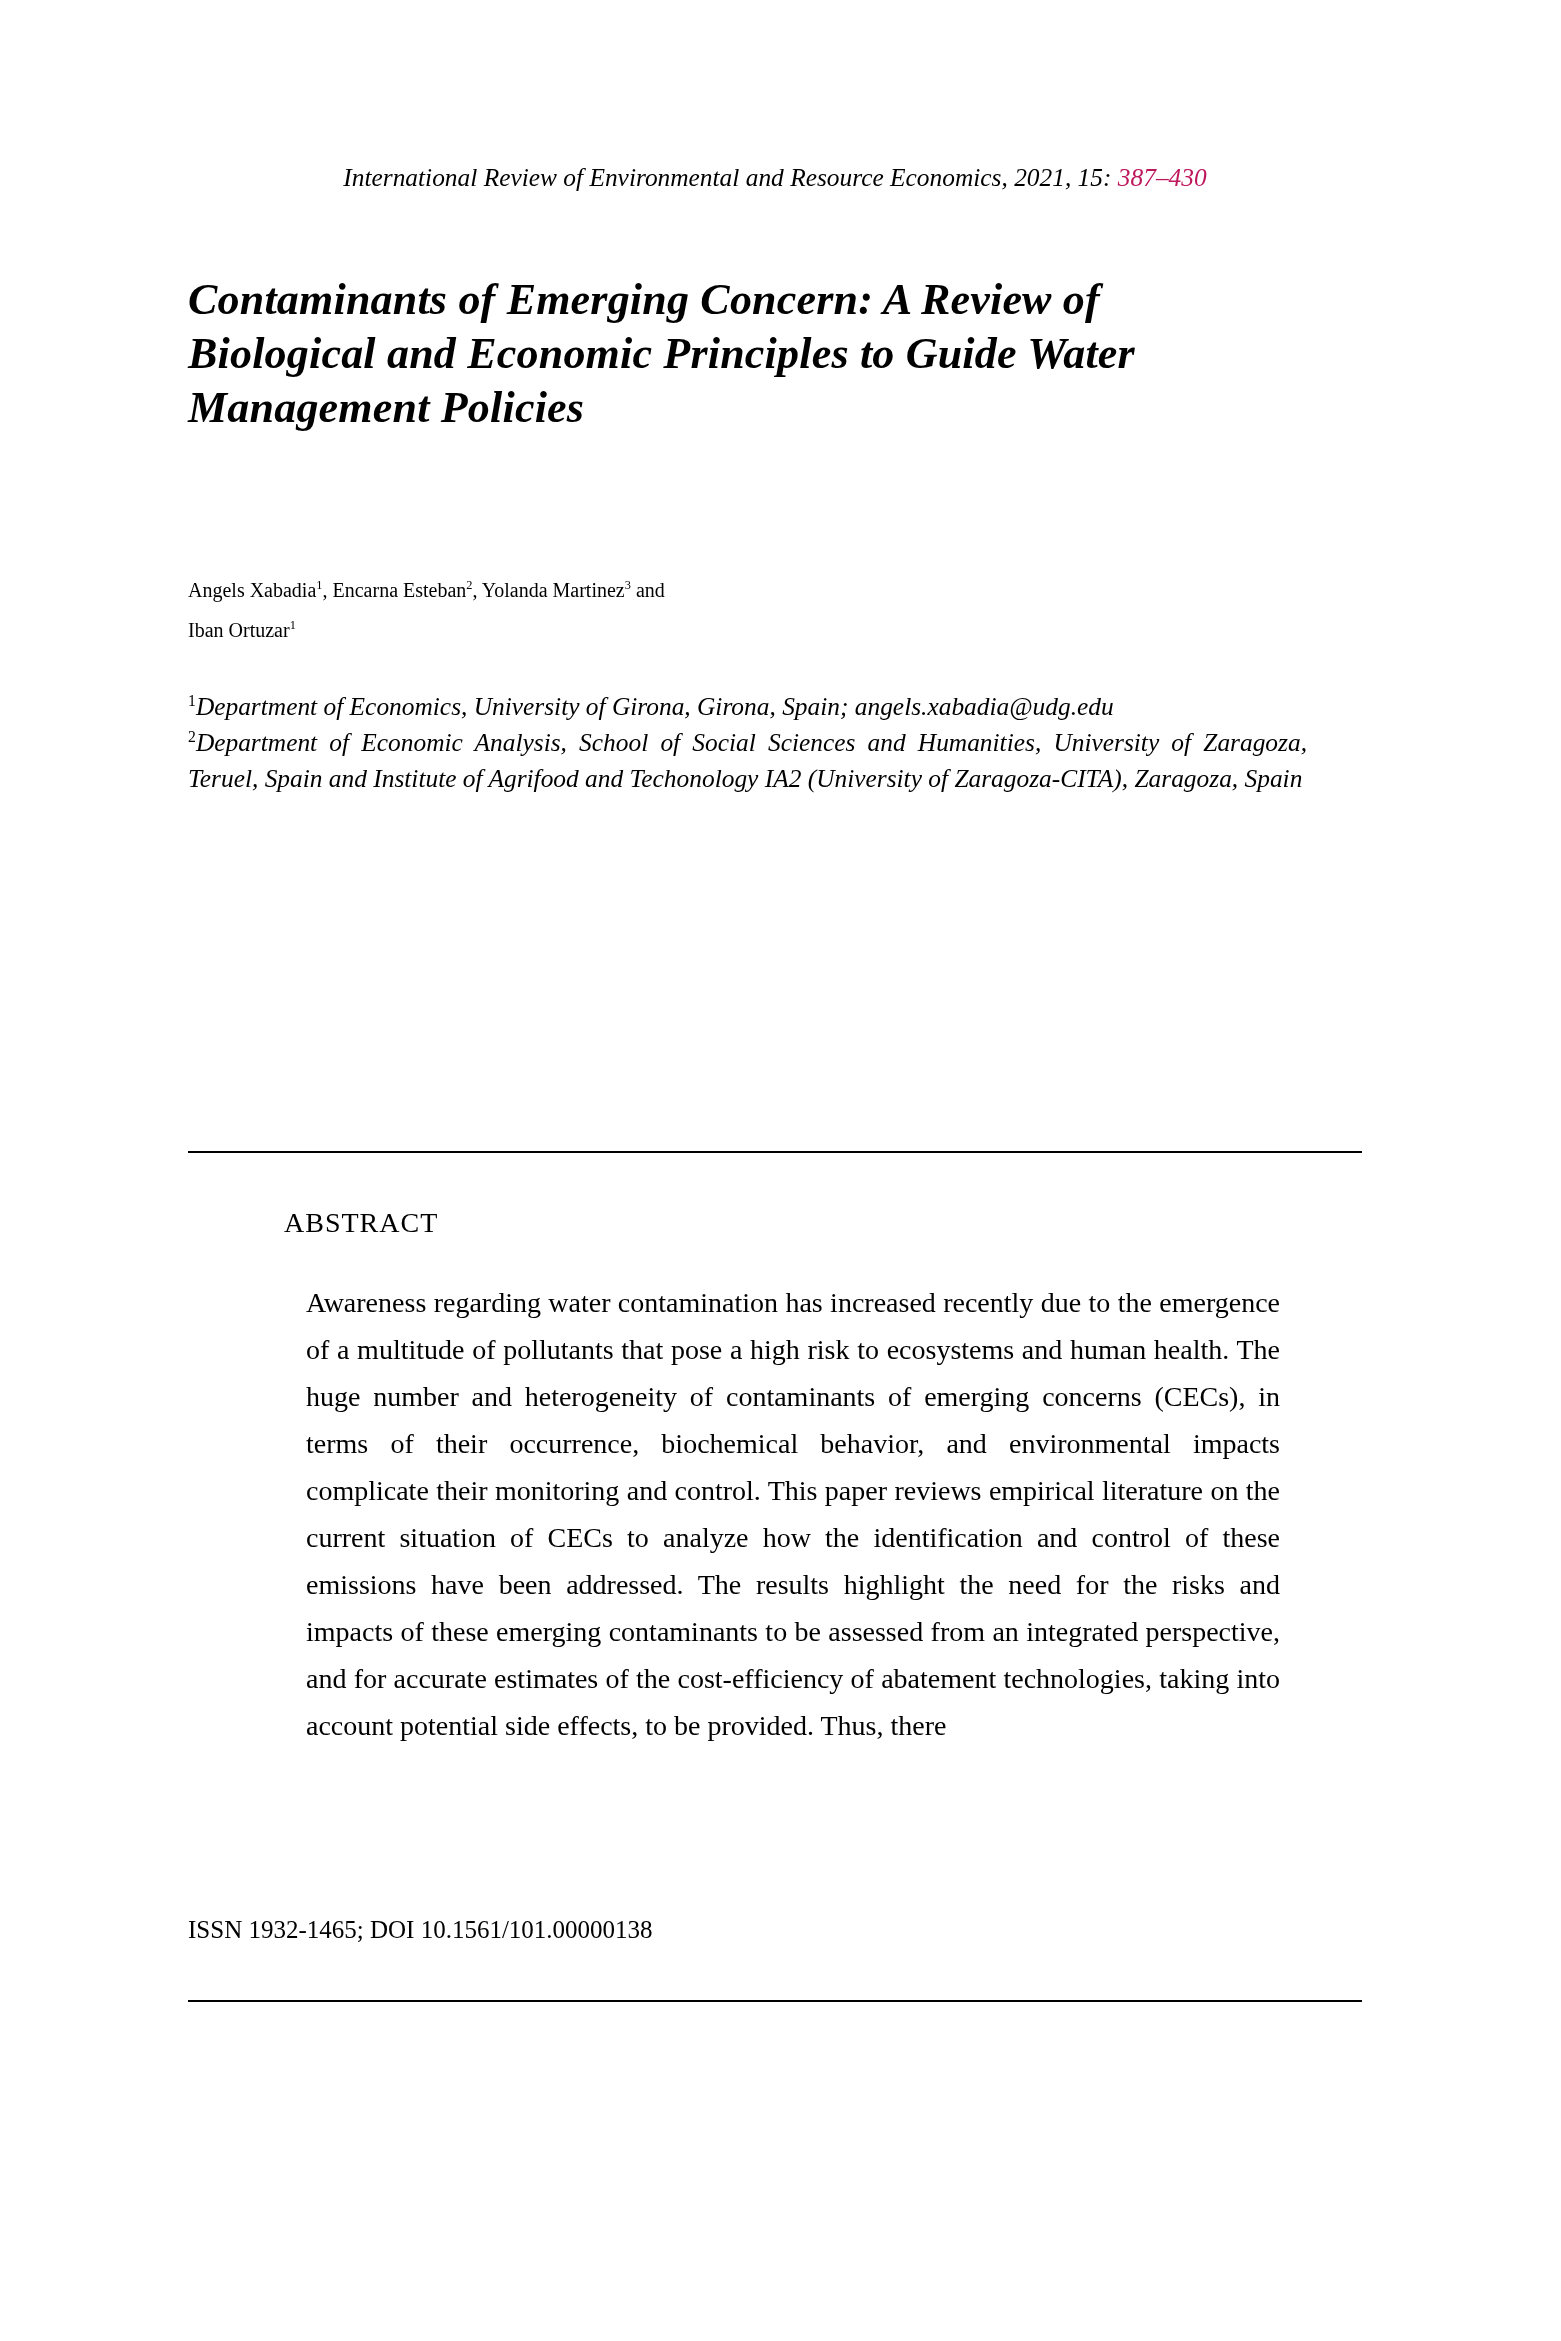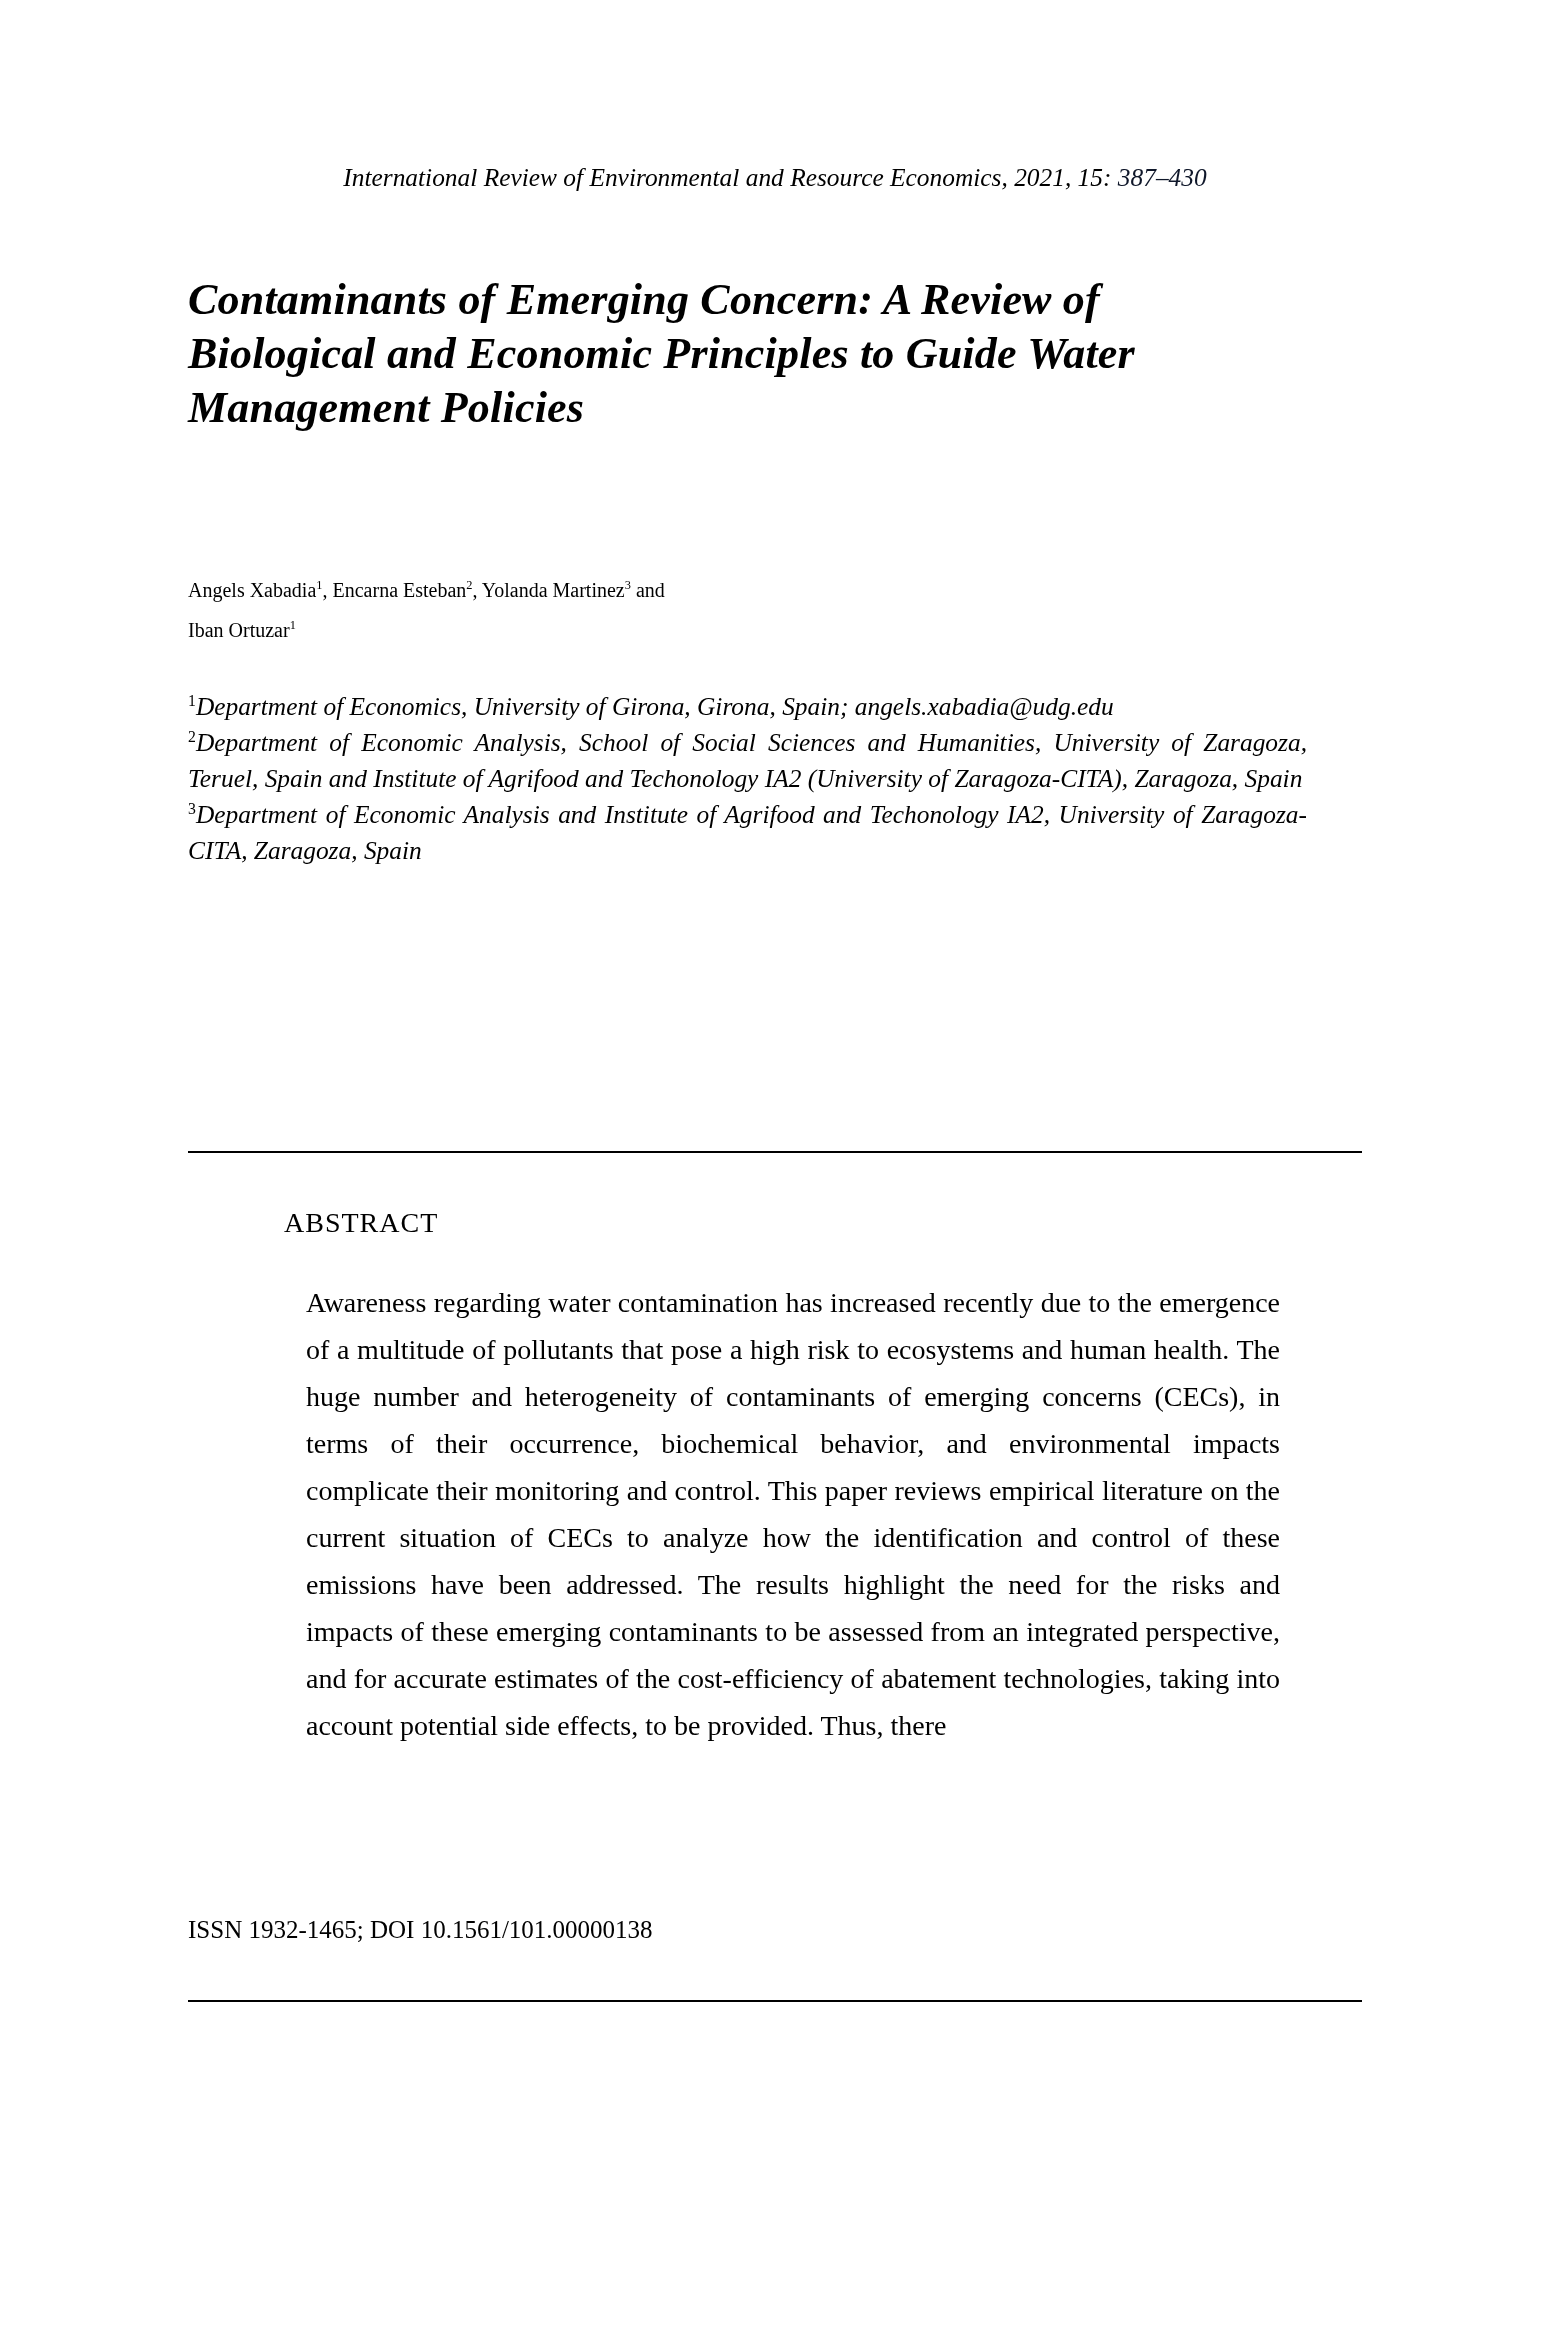--- a/index.html
+++ b/index.html
@@ -25,21 +25,21 @@
     left: 188px;
     top: 159px;
     width: 1174px;
     text-align: center;
     font-style: italic;
     font-size: 25.4px;
     line-height: 36px;
     white-space: nowrap;
   }
   .journal-header .page-range {
-    color: #0f172a;
+    color: #be185d;
   }
 
   
   .paper-title {
     position: absolute;
     left: 188px;
     top: 244px;
     width: 1051px;
     font-weight: bold;
     font-size: 44px;
@@ -165,21 +165,20 @@
   <h1 class="paper-title">Contaminants of Emerging Concern: A Review of Biological and Economic Principles to Guide Water Management Policies</h1>
 
   <div class="authors">
     <span>Angels Xabadia</span><sup>1</sup><span>, </span><span>Encarna Esteban</span><sup>2</sup><span>, </span><span>Yolanda Martinez</span><sup>3</sup><span> and</span><br>
     <span>Iban Ortuzar</span><sup>1</sup>
   </div>
 
   <div class="affiliations">
     <span class="aff-line"><sup>1</sup><span>Department of Economics, University of Girona, Girona, Spain; angels.xabadia@udg.edu</span></span>
     <span class="aff-line"><sup>2</sup><span>Department of Economic Analysis, School of Social Sciences and Humanities, University of Zaragoza, Teruel, Spain and Institute of Agrifood and Techonology IA2 (University of Zaragoza-CITA), Zaragoza, Spain</span></span>
-    <span class="aff-line"><sup>3</sup><span>Department of Economic Analysis and Institute of Agrifood and Techonology IA2, University of Zaragoza-CITA, Zaragoza, Spain</span></span>
   </div>
 
   <div class="rule rule-abstract-top"></div>
 
   <div class="abstract-block">
     <div class="abstract-heading">ABSTRACT</div>
     <div class="abstract-body">Awareness regarding water contamination has increased recently due to the emergence of a multitude of pollutants that pose a high risk to ecosystems and human health. The huge number and heterogeneity of contaminants of emerging concerns (CECs), in terms of their occurrence, biochemical behavior, and environmental impacts complicate their monitoring and control. This paper reviews empirical literature on the current situation of CECs to analyze how the identification and control of these emissions have been addressed. The results highlight the need for the risks and impacts of these emerging contaminants to be assessed from an integrated perspective, and for accurate estimates of the cost-efficiency of abatement technologies, taking into account potential side effects, to be provided. Thus, there</div>
   </div>
 
   <div class="rule rule-footer"></div>

